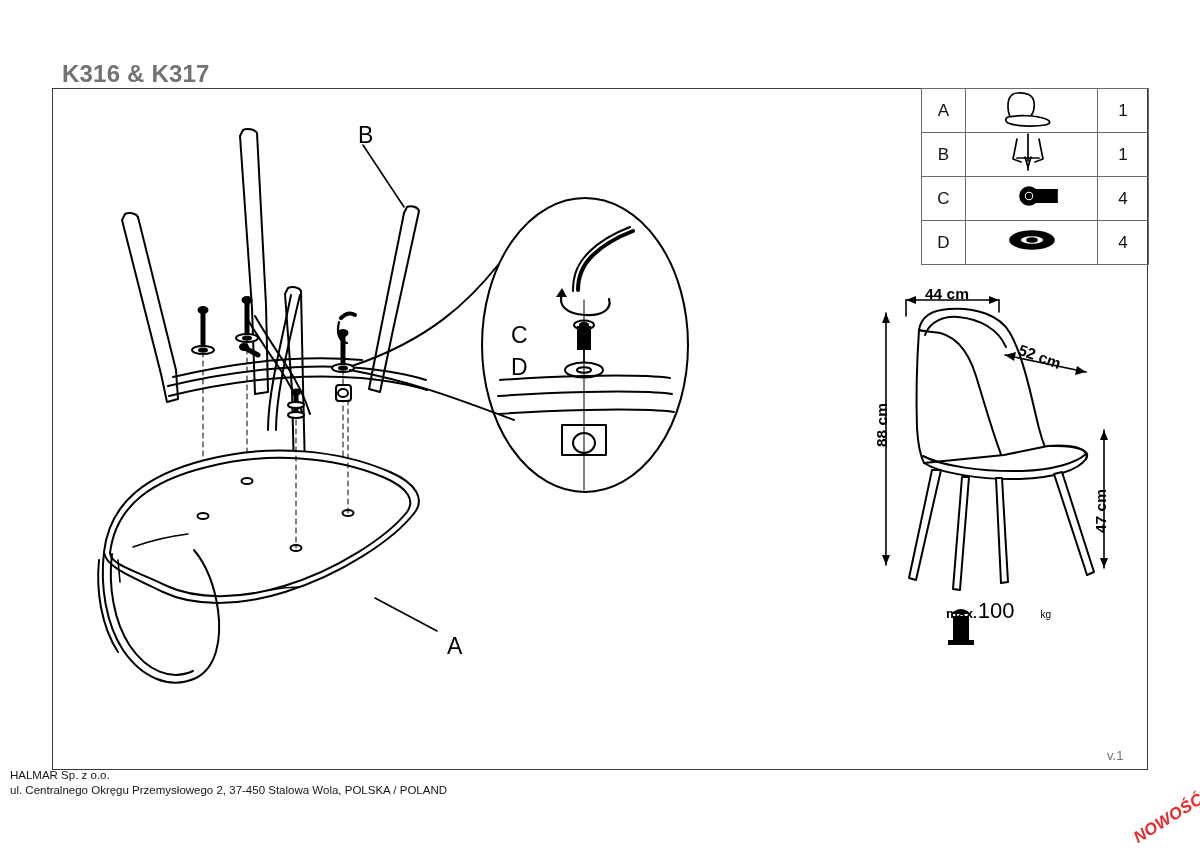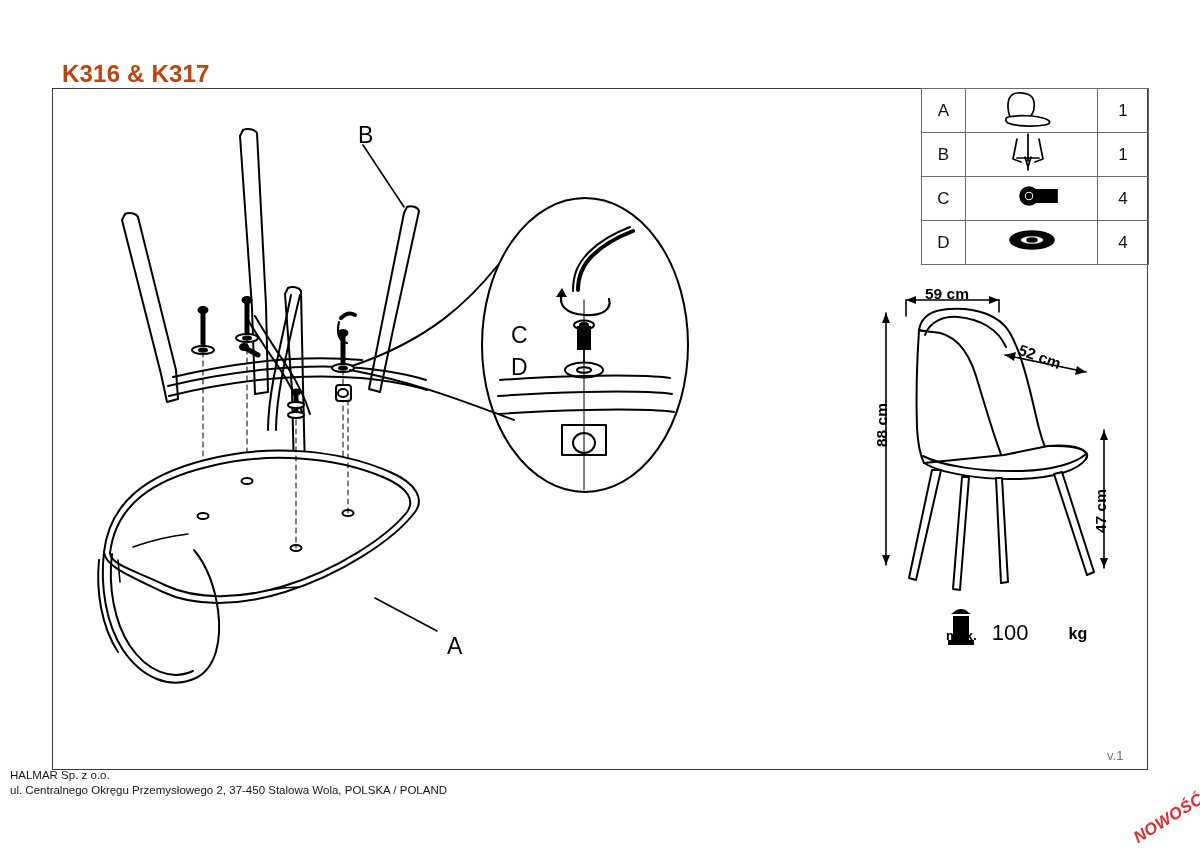--- a/index.html
+++ b/index.html
@@ -18,21 +18,21 @@
     background: #ffffff;
     overflow: hidden;
   }
   #page-title {
     position: absolute;
     left: 62px;
     top: 60px;
     font-size: 24px;
     font-weight: bold;
     letter-spacing: 0.2px;
-    color: #c2410c;
+    color: #737373;
     white-space: nowrap;
   }
   #sheet-border {
     position: absolute;
     left: 52px;
     top: 88px;
     width: 1096px;
     height: 682px;
     border: 1.6px solid #3a3a3a;
     box-sizing: border-box;
@@ -101,41 +101,41 @@
   #dim-47 {
     left: 1092px; top: 533px;
     transform: rotate(-90deg);
     transform-origin: left top;
   }
 
   
   #maxload {
     position: absolute;
     left: 946px;
-    top: 622px;
+    top: 600px;
     display: flex;
     align-items: flex-end;
-    gap: 15px;
+    gap: 1px;
     text-align: right;
   }
   #maxload-max {
     font-size: 13.5px;
     font-weight: bold;
     line-height: 1;
     position: relative;
     top: -2px;
   }
   #maxload-val {
     font-size: 22px;
     font-weight: normal;
     line-height: 1;
   }
   #maxload-unit {
-    font-size: 16px;
-    font-weight: bold;
+    font-size: 10px;
+    font-weight: normal;
     line-height: 1;
     position: relative;
     top: -2px;
     padding-left: 25px;
   }
 
   
   #version {
     position: absolute;
     left: 1107px;
@@ -444,21 +444,21 @@
       </g>
 
       <g stroke="none" fill="#000">
         <path d="M954,612 C957,608 965,608 968,612 L971,614 951,614 Z"></path>
         <rect x="953" y="616" width="16" height="26"></rect>
         <rect x="948" y="640" width="26" height="5"></rect>
       </g>
     </g>
   </svg>
 
-  <div class="dim-txt" id="dim-44">59 cm</div>
+  <div class="dim-txt" id="dim-44">44 cm</div>
   <div class="dim-txt" id="dim-52">52 cm</div>
   <div class="dim-txt" id="dim-88">88 cm</div>
   <div class="dim-txt" id="dim-47">47 cm</div>
 
   <div id="maxload">
     <span id="maxload-max">max.</span>
     <span id="maxload-val">100</span>
     <span id="maxload-unit">kg</span>
   </div>
 

